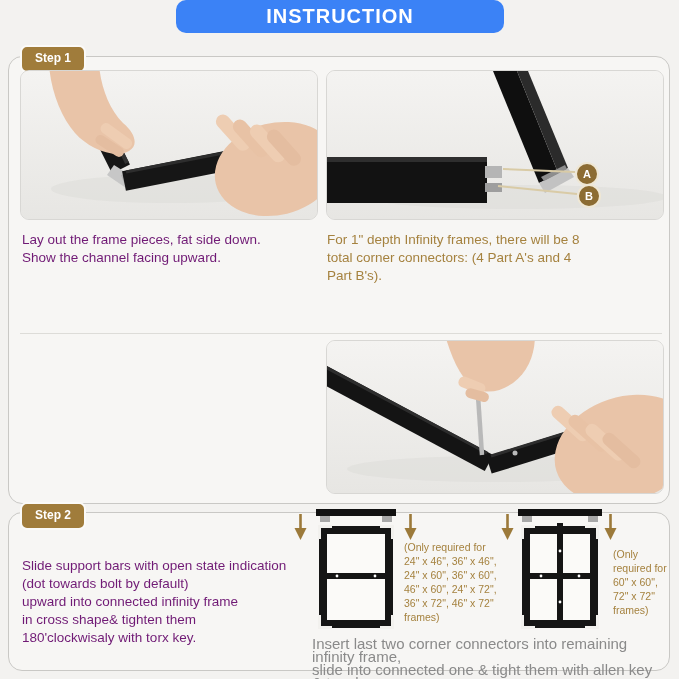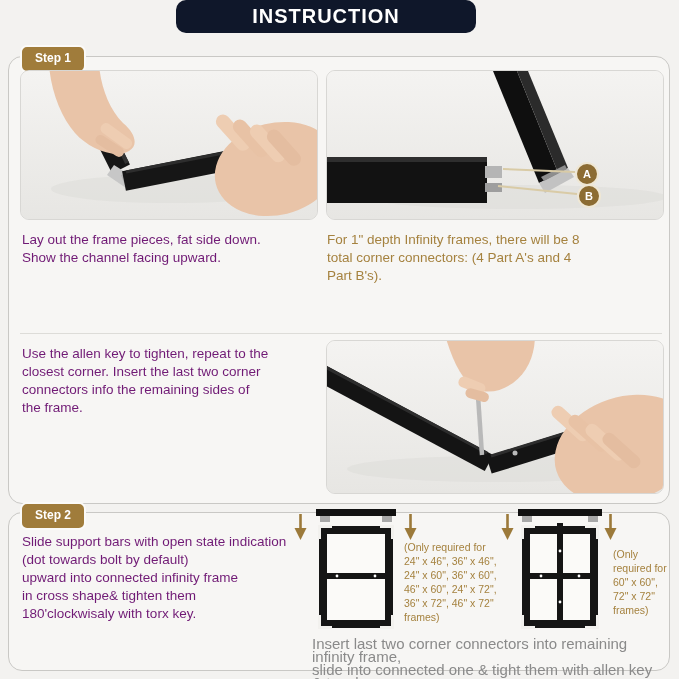--- a/index.html
+++ b/index.html
@@ -4,22 +4,22 @@
 <style>
   html,body{margin:0;padding:0;}
   body{
     width:679px;height:679px;position:relative;overflow:hidden;
     background:#f3f2f0;
     font-family:"Liberation Sans", sans-serif;
   }
   .abs{position:absolute;}
   
   .header-pill{
-    left:176px;top:0;width:300px;height:33px;
-    background:#0f172a;border-radius:10px;
+    left:176px;top:0;width:328px;height:33px;
+    background:#3b82f6;border-radius:10px;
     display:flex;align-items:center;justify-content:center;
     color:#ffffff;font-weight:bold;font-size:20px;letter-spacing:1px;
   }
   
   .section-box{
     border:1.5px solid #c9c8c5;border-radius:14px;background:#f7f6f4;
   }
   #step1-box{left:8px;top:56px;width:660px;height:446px;}
   #step2-box{left:8px;top:512px;width:660px;height:157px;}
   .step-badge{
@@ -37,21 +37,21 @@
   #photo1{left:20px;top:70px;width:296px;height:148px;}
   #photo2{left:326px;top:70px;width:336px;height:148px;}
   #photo3{left:326px;top:340px;width:336px;height:152px;}
   .photo svg{display:block;}
   
   .para{white-space:pre-line;font-size:13.5px;line-height:18px;color:#701a75;}
   .para.brown{color:#a5823f;}
   #s1-left{left:22px;top:231px;width:296px;}
   #s1-right{left:327px;top:231px;width:336px;}
   #s1-row2-left{left:22px;top:345px;width:300px;}
-  #s2-left{left:22px;top:533px;width:290px;}
+  #s2-left{left:22px;top:557px;width:290px;}
   .para + .para{margin-top:10px;}
   .warn{margin-top:0;}
   .divider{left:20px;top:333px;width:642px;height:1px;background:#dddcd8;}
   
   .note{white-space:pre-line;font-size:10.5px;line-height:14px;color:#a5823f;}
   #note1{left:404px;top:540px;width:100px;}
   #note2{left:613px;top:547px;width:60px;}
   #bottom-note{left:312px;top:637px;width:352px;white-space:pre-line;
     font-size:15px;line-height:13px;color:#8a8a8a;}
   
@@ -144,24 +144,20 @@
 </div>
 <div class="abs" id="s1-right">
   <div class="para brown">For 1" depth Infinity frames, there will be 8
 total corner connectors: (4 Part A's and 4
 Part B's).</div>
 </div>
 
 <div class="abs divider"></div>
 
 <div class="abs" id="s1-row2-left">
-  <div class="para">Use the allen key to tighten, repeat to the
-closest corner. Insert the last two corner
-connectors info the remaining sides of
-the frame.</div>
 </div>
 
 <div class="abs photo" id="photo3">
   <svg width="336" height="152" viewBox="0 0 336 152">
     <rect width="336" height="152" fill="url(#pg1)"></rect>
     <ellipse cx="170" cy="128" rx="150" ry="13" fill="#dcdbd8" opacity="0.5"></ellipse>
 
     <path d="M-6,32 L162,122" stroke="#141414" stroke-width="18"></path>
     <path d="M-2,26 L160,112" stroke="#2d2d2d" stroke-width="3"></path>
     <path d="M162,124 L342,68" stroke="#141414" stroke-width="18"></path>

